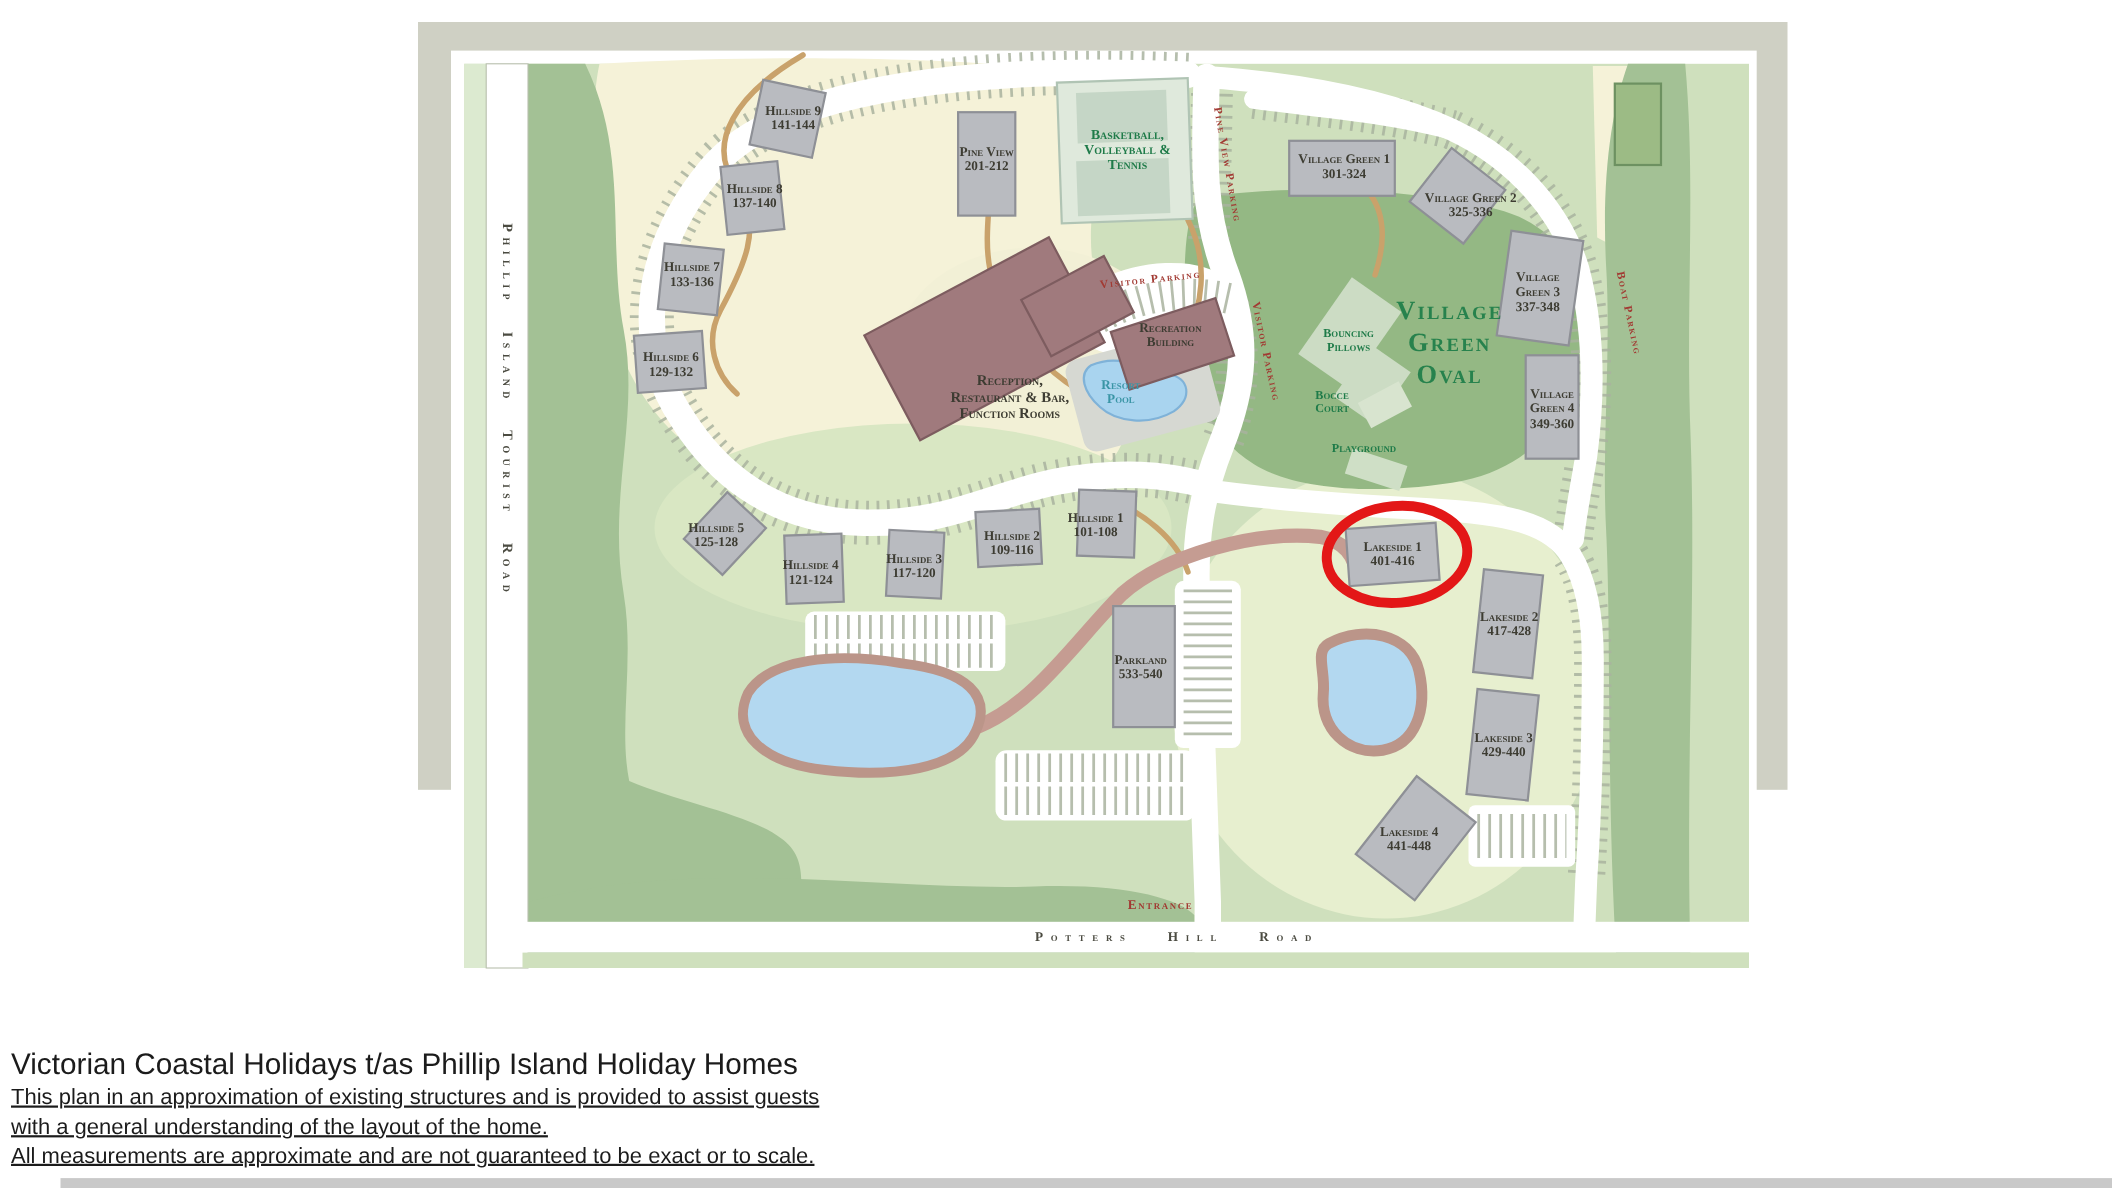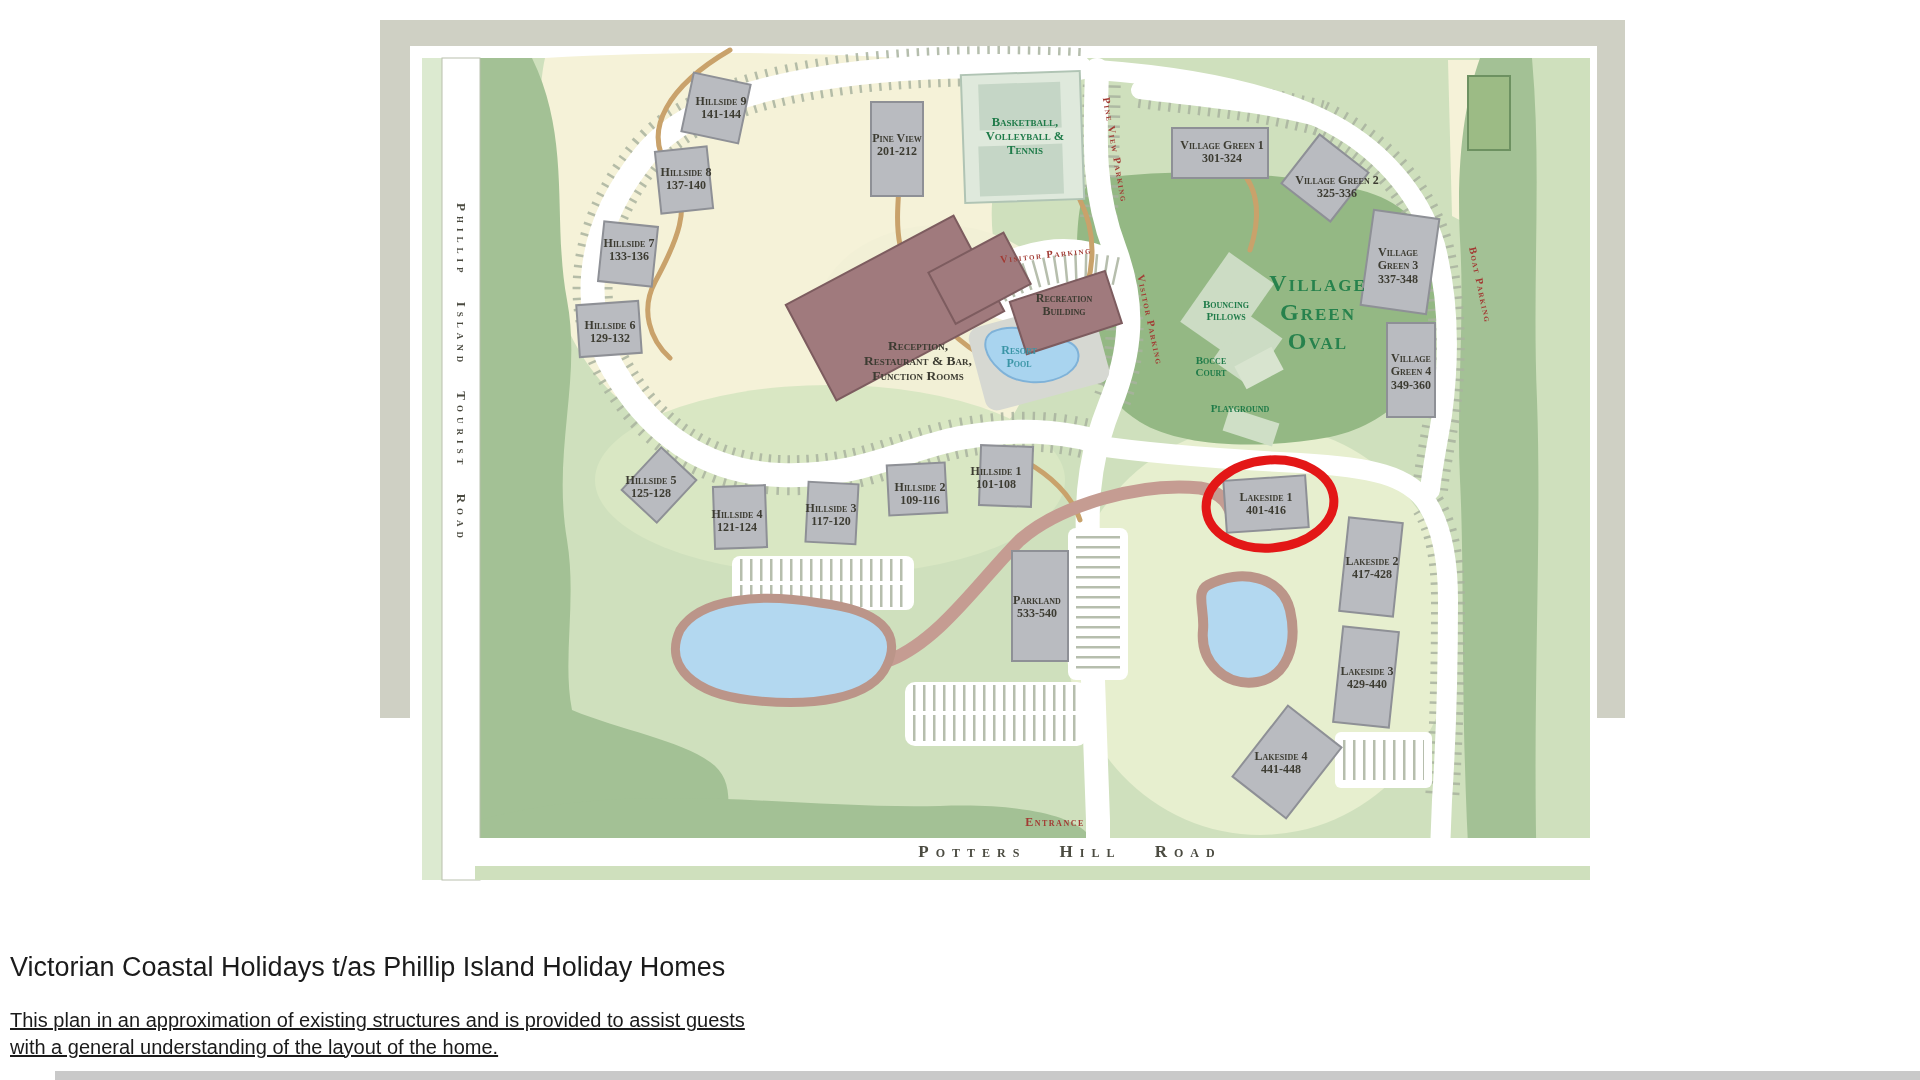--- a/index.html
+++ b/index.html
@@ -15,27 +15,27 @@
        font-family:"Liberation Serif",serif;font-variant:small-caps;font-weight:bold;
        line-height:1.12;white-space:nowrap;pointer-events:none;}
   .lbl span{display:block;}
   .dark{color:#3d3c32;font-size:12px;}
   .dark.big{font-size:13.5px;margin-top:24px;}
   .green{color:#1f7b49;font-size:12.5px;}
   .green-big{color:#27824d;font-size:24px;letter-spacing:2px;line-height:1.2;}
   .teal{color:#3a95a6;font-size:12px;}
   .red{color:#a23a33;font-size:10.5px;letter-spacing:1.5px;}
   .red.big{font-size:12px;}
-  .roadlbl{color:#4b4b41;font-size:17px;letter-spacing:7px;word-spacing:22px;}
+  .roadlbl{color:#4b4b41;font-size:12px;letter-spacing:7px;word-spacing:22px;}
   .vroadlbl{color:#4b4b41;font-size:13px;letter-spacing:5px;word-spacing:16px;
             writing-mode:vertical-rl;transform:translate(-50%,-50%);}
 
   
   #footer{position:absolute;left:10px;top:952px;z-index:2;color:#1b1b1b;}
-  #footer .title{font-size:27px;margin:0 0 24px 0;font-weight:normal;}
+  #footer .title{font-size:27px;margin:0 0 2px 0;font-weight:normal;}
   #footer .line{font-size:20px;line-height:1.33;text-decoration:underline;}
   #bottom-bar{position:absolute;left:55px;top:1071px;width:1865px;height:9px;
               background:#c9c9c9;z-index:2;}
 </style>
 </head>
 <body>
 
 <div id="stage">
 
   <div id="map">
@@ -307,16 +307,17 @@
       </div>
     <div class="lbl vroadlbl" style="left:81px;top:353px">
         <span>Phillip Island Tourist Road</span>
       </div>
   </div>
 
   <div id="footer">
     <div class="title">Victorian Coastal Holidays t/as Phillip Island Holiday Homes</div>
     <div class="line">This plan in an approximation of existing structures and is provided to assist guests</div>
     <div class="line">with a general understanding of the layout of the home.</div>
+    <div class="line">All measurements are approximate and are not guaranteed to be exact or to scale.</div>
   </div>
 
   <div id="bottom-bar"></div>
 </div>
 
 </body></html>

